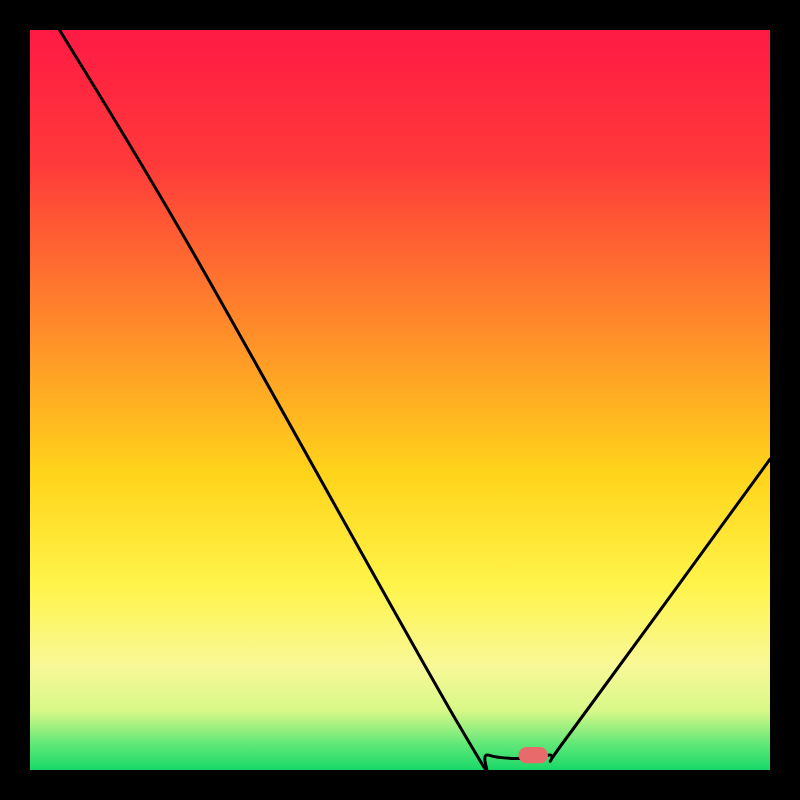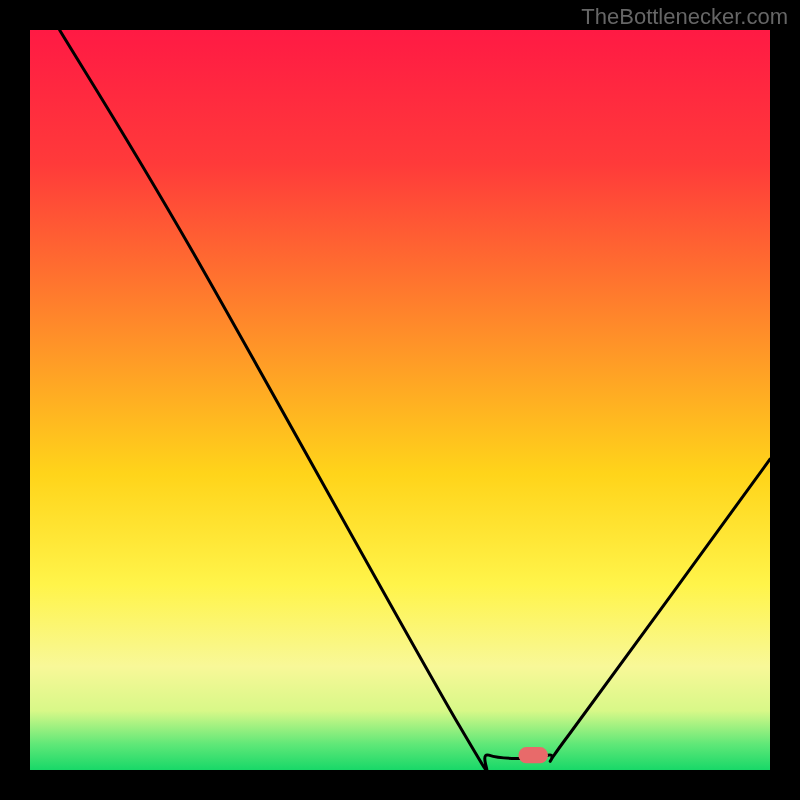--- a/index.html
+++ b/index.html
@@ -34,21 +34,20 @@
     height: 740px;
   }
   svg {
     display: block;
   }
 </style>
 </head>
 <body>
 
 <div class="container">
-  <div class="watermark">TheBottlenecker.com</div>
   <div class="plot-area">
     <svg id="chart-svg" width="740" height="740" viewBox="0 0 740 740">
         <defs>
           <linearGradient id="bg-grad" x1="0" y1="0" x2="0" y2="1">
             <stop offset="0%" stop-color="#ff1a44"></stop>
             <stop offset="18%" stop-color="#ff3a3a"></stop>
             <stop offset="40%" stop-color="#ff8a2a"></stop>
             <stop offset="60%" stop-color="#ffd41a"></stop>
             <stop offset="75%" stop-color="#fff44a"></stop>
             <stop offset="86%" stop-color="#f8f898"></stop>

